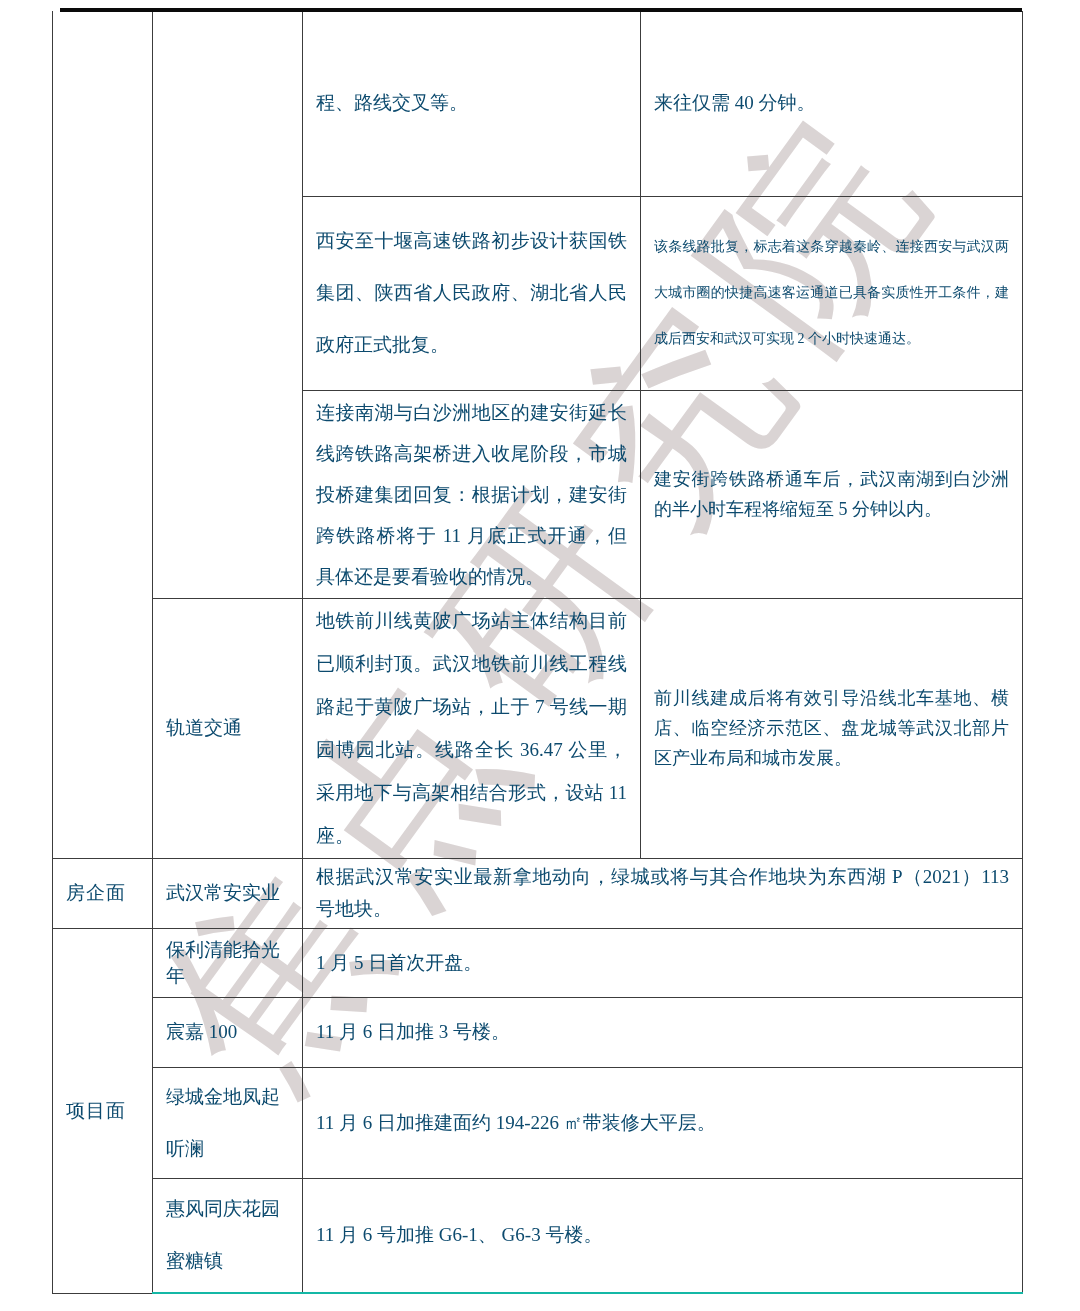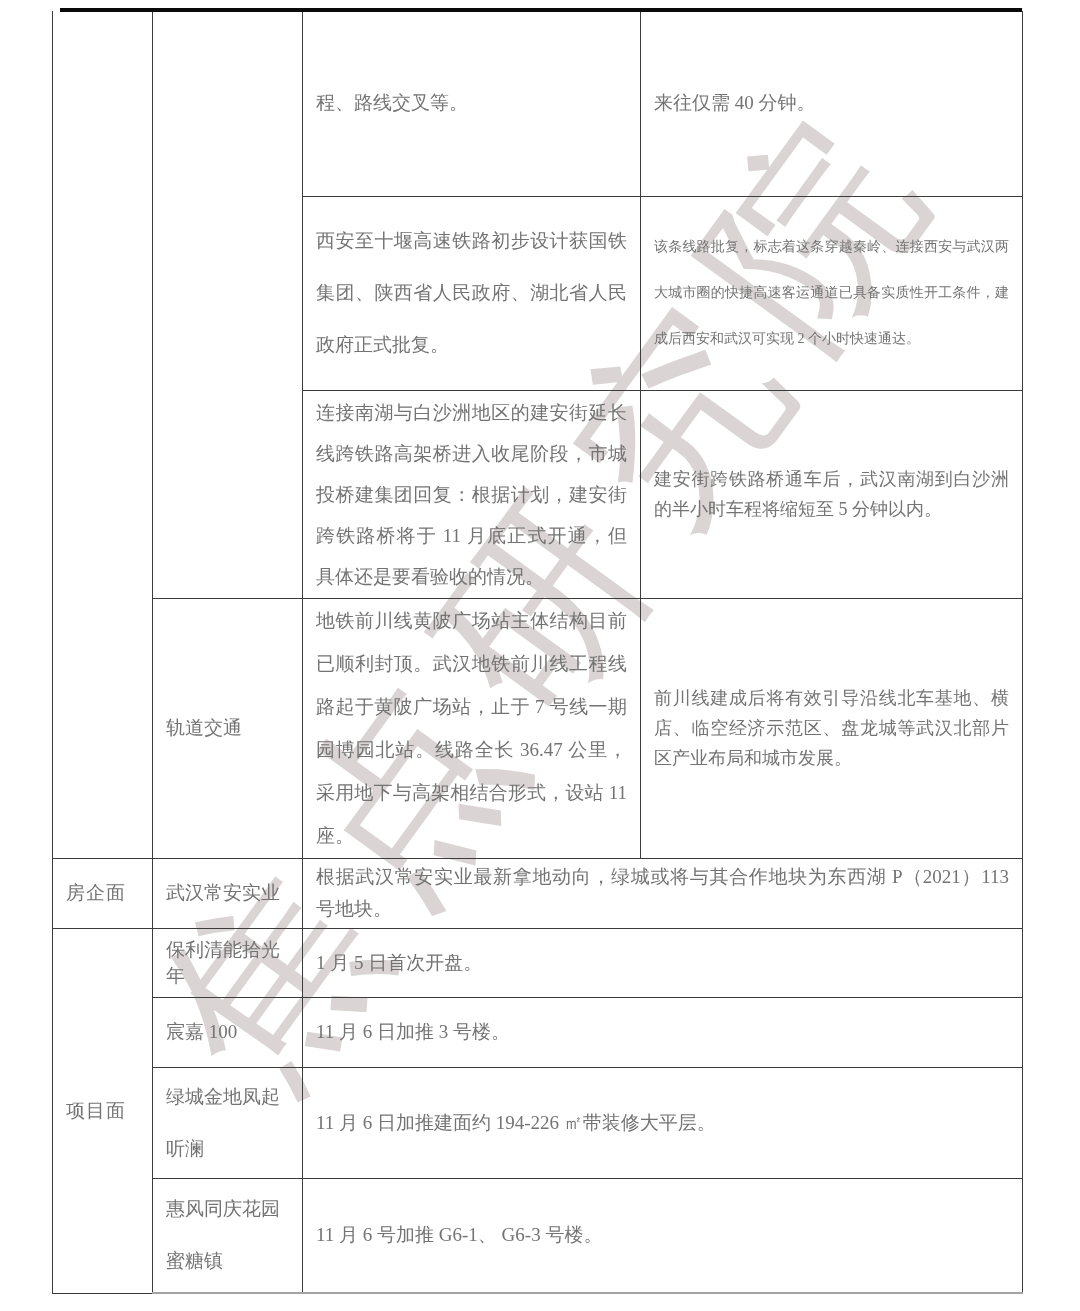--- a/index.html
+++ b/index.html
@@ -34,31 +34,31 @@
   }
   table.doc{
     position:absolute;
     left:52px;top:11px;
     width:970px;
     border-collapse:collapse;
     table-layout:fixed;
     z-index:2;
     background:transparent;
     font-size:19px;
-    color:#737373;
+    color:#0c4a6e;
   }
   table.doc td{
     border:1px solid #3c3c3c;
     padding:0 13px;
     vertical-align:middle;
     overflow:hidden;
     background:transparent;
   }
   table.doc tr.r1 td{border-top:none;}
-  table.doc tr.rlast td{border-bottom:2px solid #a3a3a3;}
+  table.doc tr.rlast td{border-bottom:2px solid #14b8a6;}
   td.c1,td.c2{padding:0 4px;}
   td.bold{font-weight:normal;letter-spacing:1px;}
   td.body{
     text-align:justify;
     text-justify:inter-ideograph;
     line-height:52px;
   }
   td.vtop{vertical-align:top;padding-top:9px;line-height:32px;}
   td.lh46{line-height:46px;font-size:14px;}
   td.lh42{line-height:41px;}

